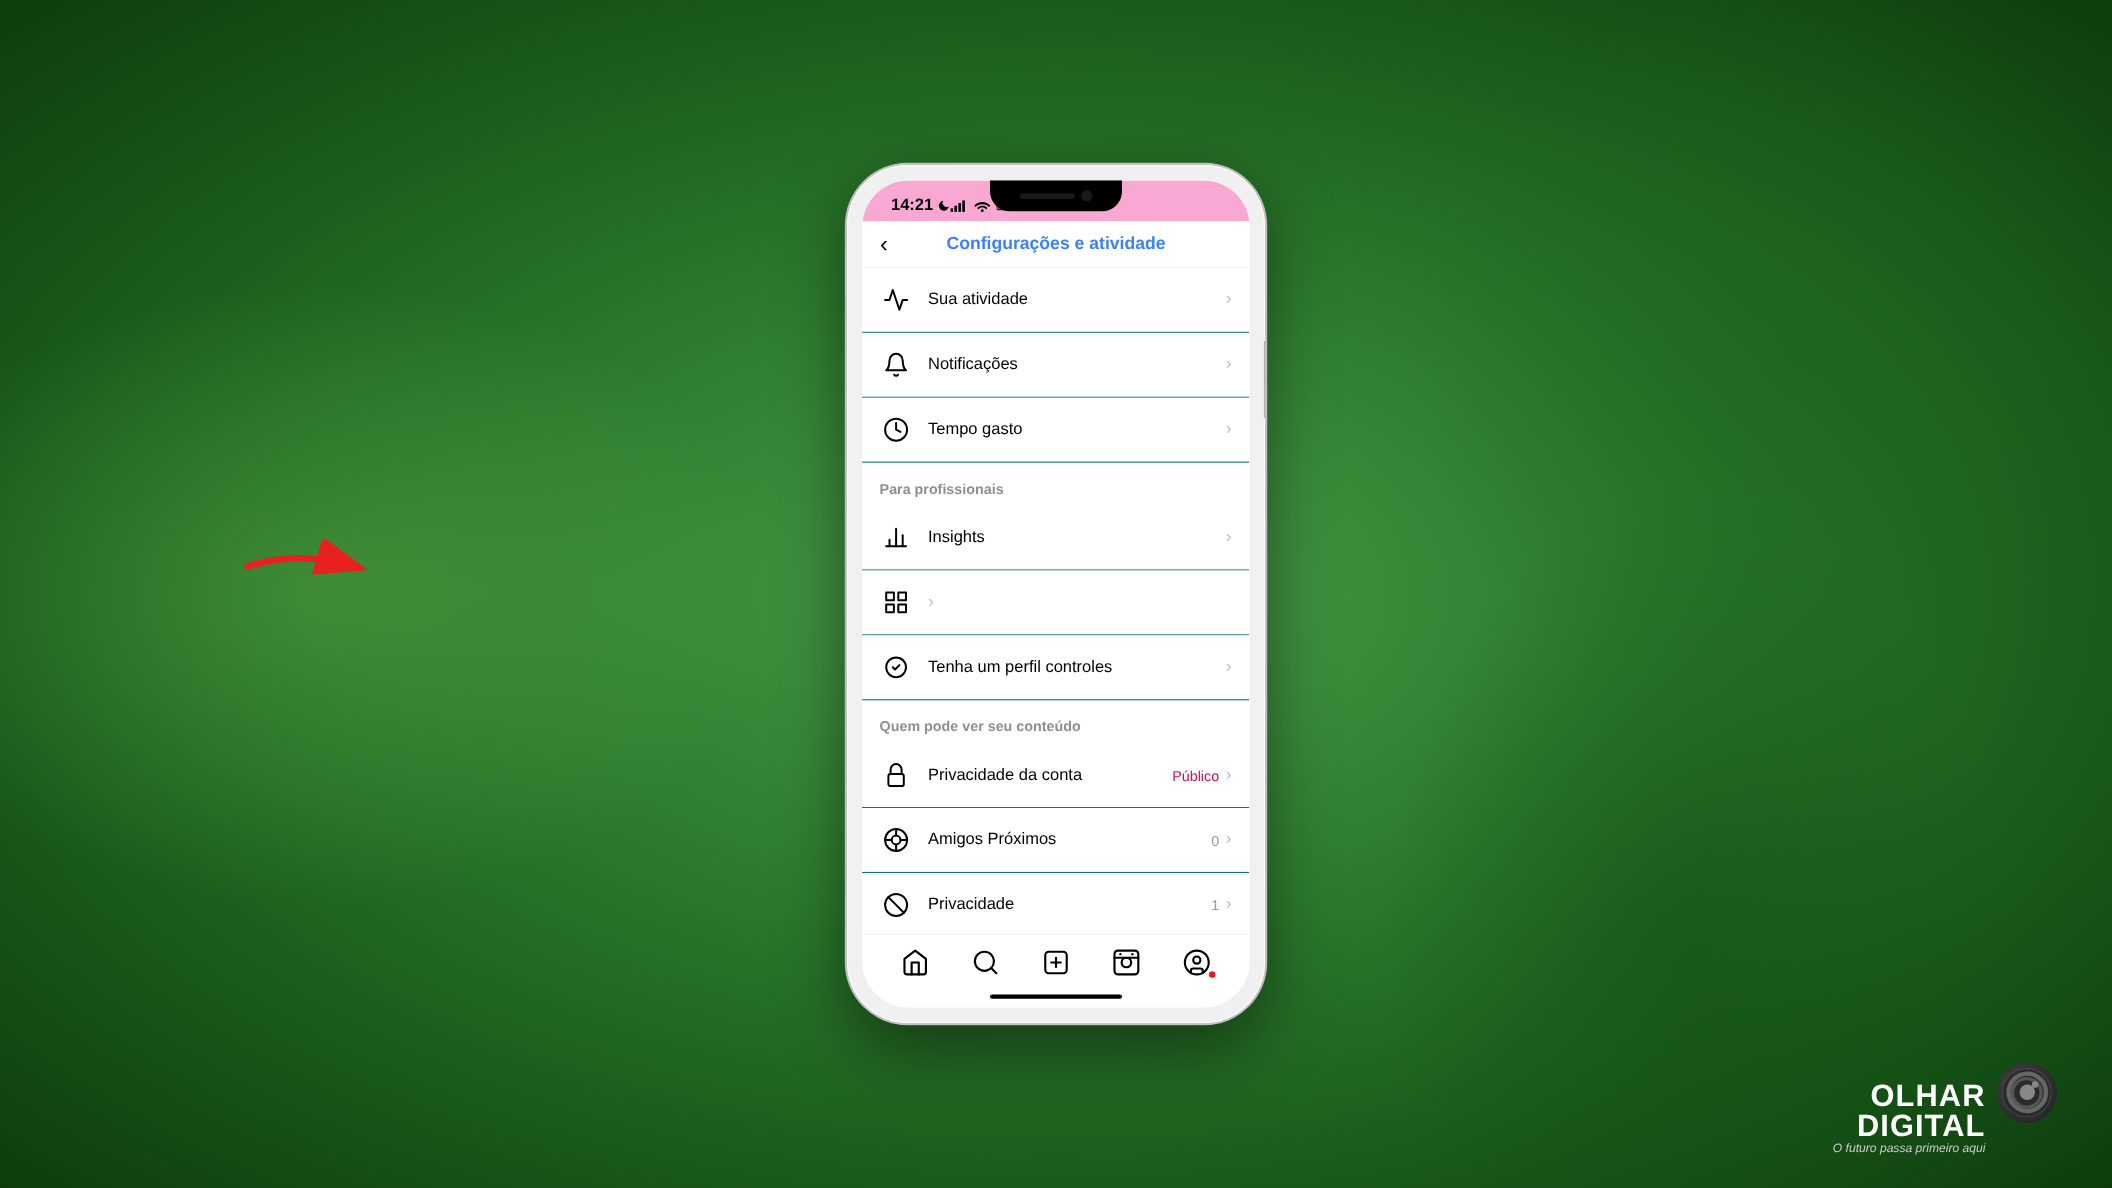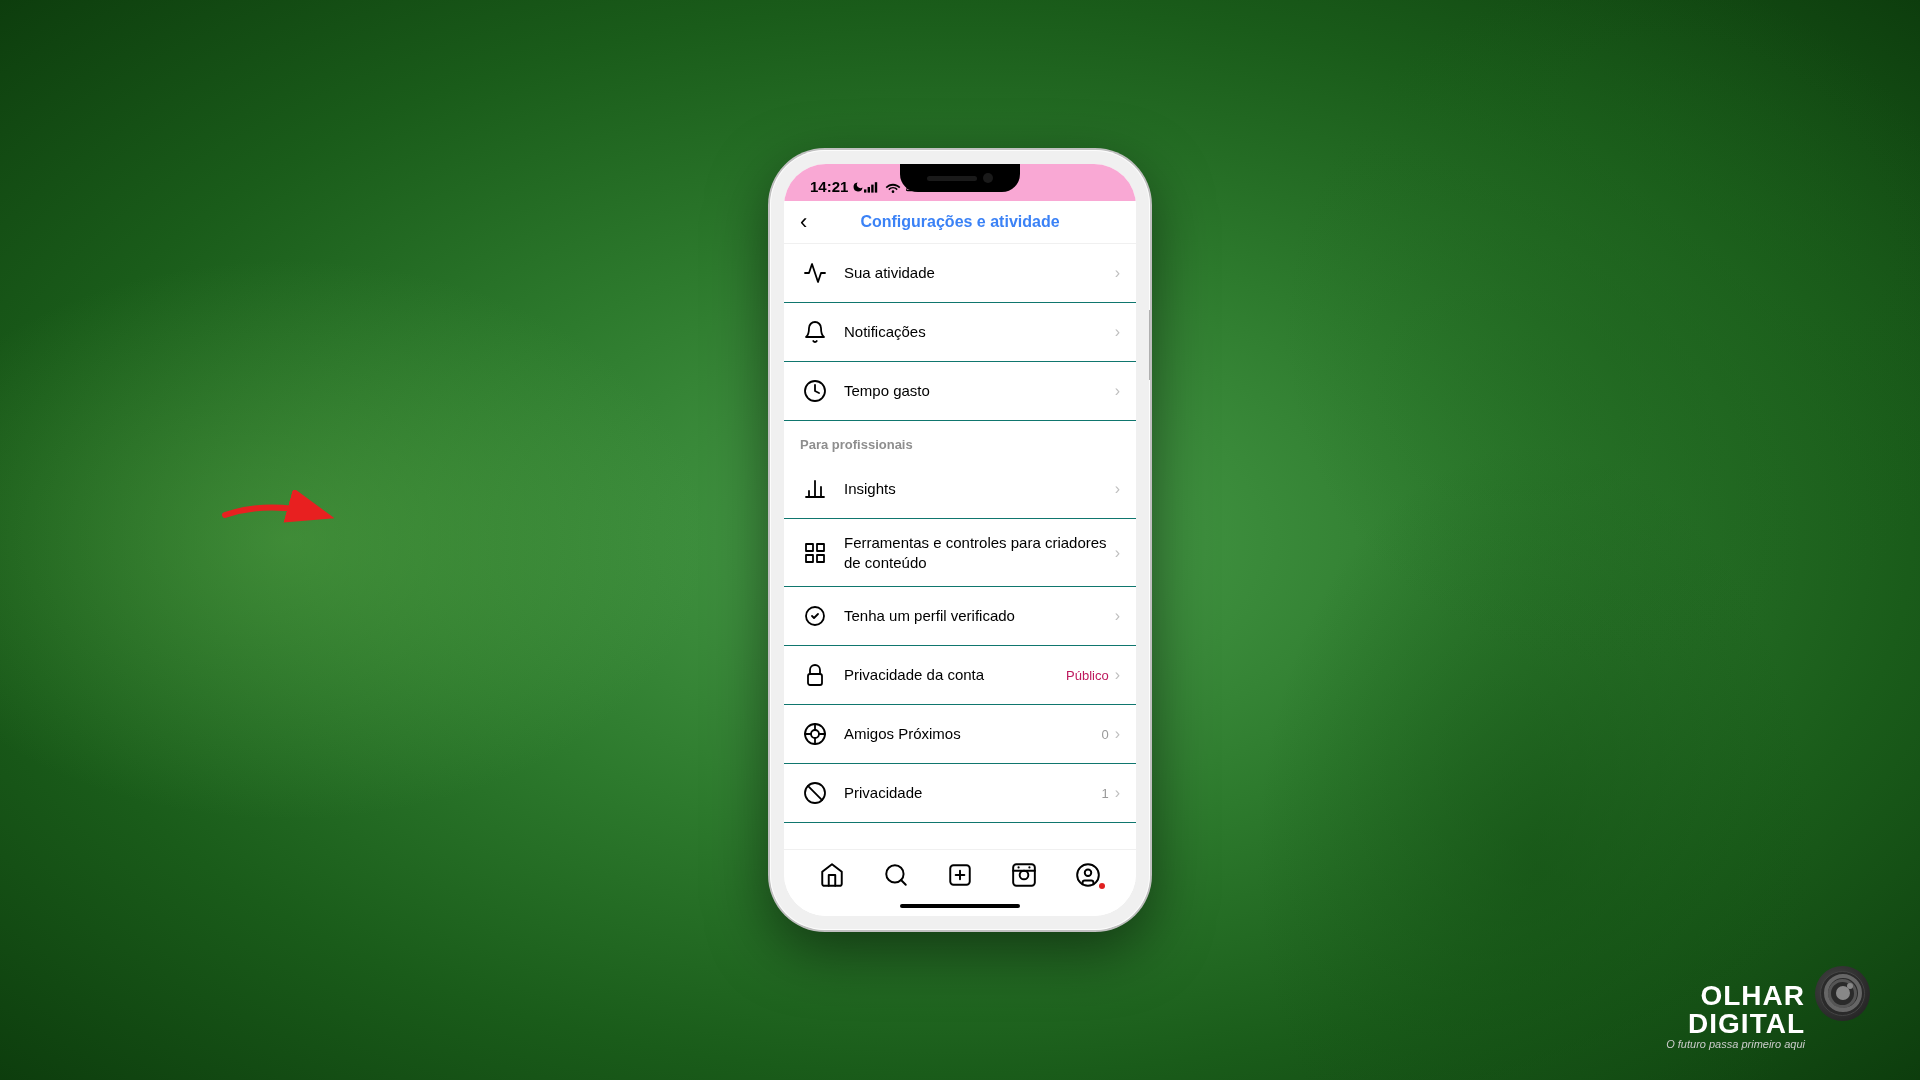--- a/index.html
+++ b/index.html
@@ -439,39 +439,39 @@
 
       <div class="menu-item">
         <div class="menu-icon">
           <svg width="24" height="24" viewBox="0 0 24 24" fill="none" stroke="#000" stroke-width="1.8" stroke-linecap="round" stroke-linejoin="round">
             <rect x="3" y="3" width="7" height="7"></rect>
             <rect x="14" y="3" width="7" height="7"></rect>
             <rect x="3" y="14" width="7" height="7"></rect>
             <rect x="14" y="14" width="7" height="7"></rect>
           </svg>
         </div>
-        <span class="menu-text">Ferramentas e controles para criadores de conteúdo</span>
         <div class="menu-right">
           <span class="chevron">›</span>
         </div>
       </div>
 
       <div class="menu-item">
         <div class="menu-icon">
           <svg width="24" height="24" viewBox="0 0 24 24" fill="none" stroke="#000" stroke-width="1.8" stroke-linecap="round" stroke-linejoin="round">
             <circle cx="12" cy="12" r="9"></circle>
             <path d="M9 12l2 2 4-4"></path>
           </svg>
         </div>
-        <span class="menu-text">Tenha um perfil verificado</span>
-        <div class="menu-right">
-          <span class="chevron">›</span>
-        </div>
-      </div>
-
+        <span class="menu-text">Tenha um perfil controles</span>
+        <div class="menu-right">
+          <span class="chevron">›</span>
+        </div>
+      </div>
+
+      <div class="section-header">Quem pode ver seu conteúdo</div>
 
       <div class="menu-item">
         <div class="menu-icon">
           <svg width="24" height="24" viewBox="0 0 24 24" fill="none" stroke="#000" stroke-width="1.8" stroke-linecap="round" stroke-linejoin="round">
             <rect x="5" y="11" width="14" height="11" rx="2" ry="2"></rect>
             <path d="M7 11V7a5 5 0 0 1 10 0v4"></path>
           </svg>
         </div>
         <span class="menu-text">Privacidade da conta</span>
         <div class="menu-right">

